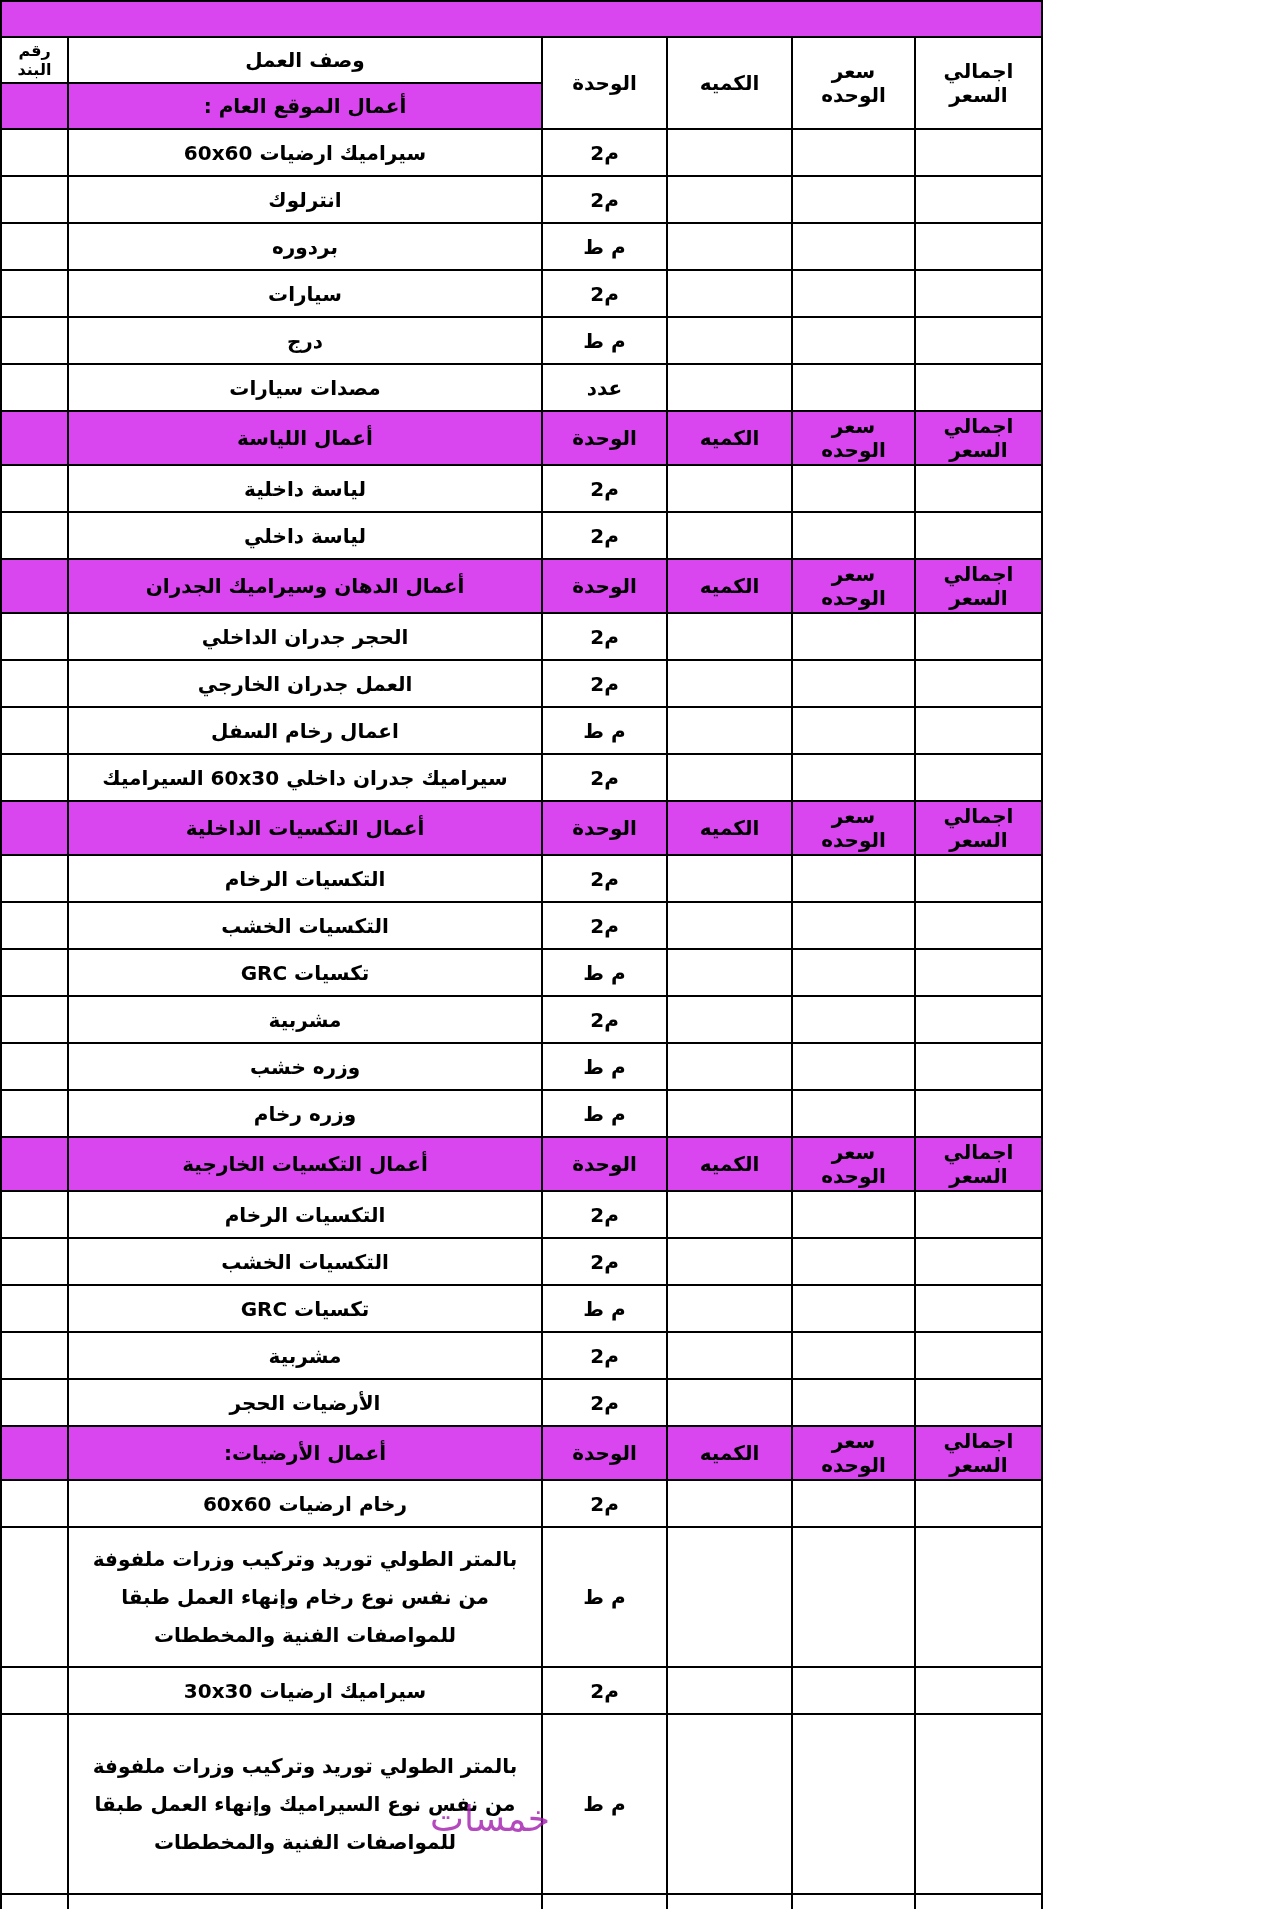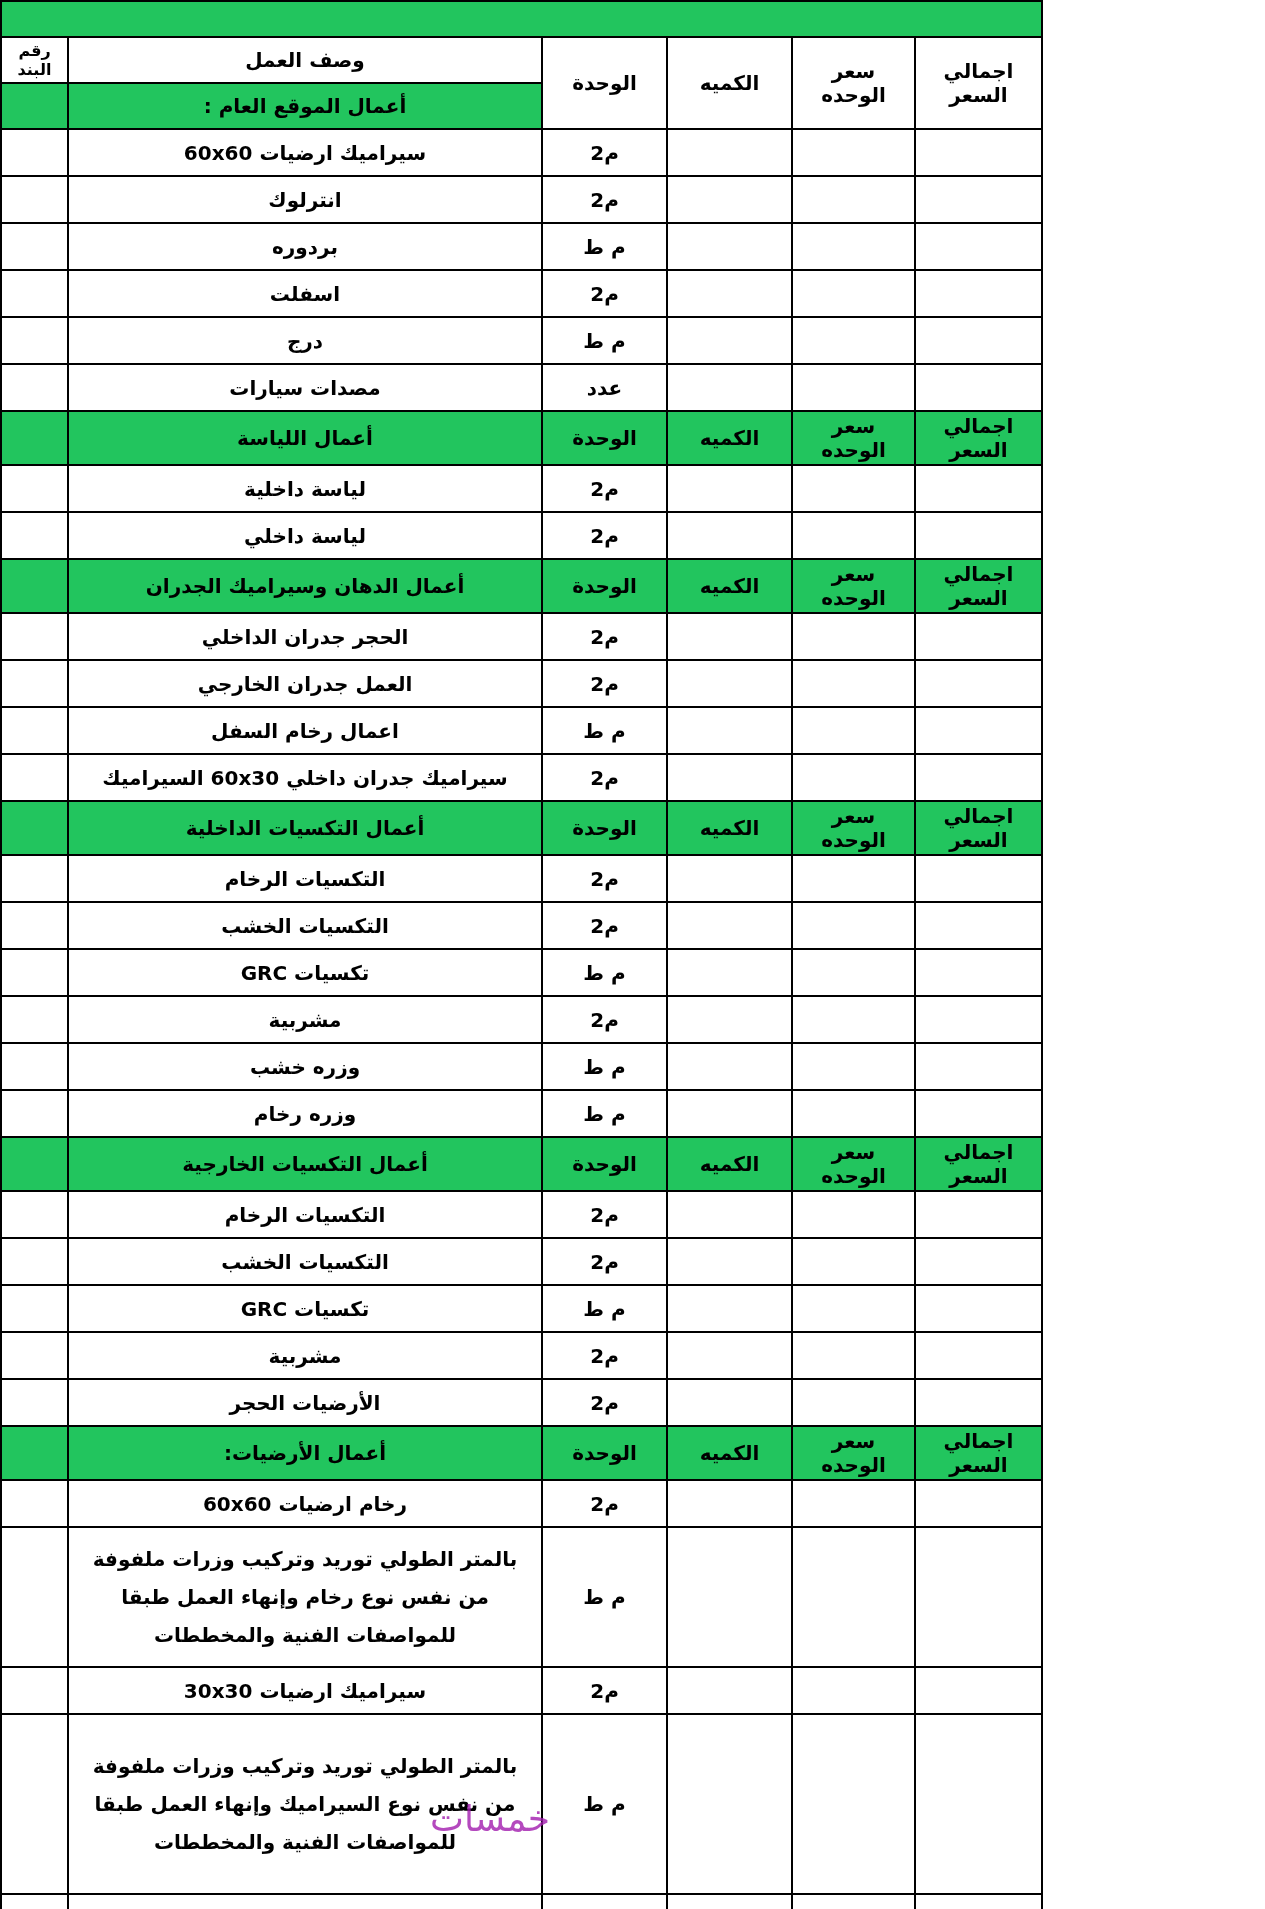--- a/index.html
+++ b/index.html
@@ -31,21 +31,21 @@
     vertical-align: middle;
     font-weight: 700;
     font-size: 20px;
     color: #000000;
     padding: 2px 8px;
     overflow: hidden;
   }
   tr { height: 47px; }
   tr.topbar-row { height: 36px; }
   tr.hrow1, tr.hrow2 { height: 46px; }
-  td.green, tr.section td { background: #22c55e; margin-top: 37px; }
+  td.green, tr.section td { background: #d946ef; margin-top: 37px; }
   tr.hrow1 td.c-itemno-h { font-size: 16px; padding: 2px 1px; }
   td.c-itemno { font-size: 16px; padding: 2px 1px; }
   tr.tall td { line-height: 1.9; margin-top: 37px; }
   .watermark {
     position: absolute;
     left: 430px;
     top: 1798px;
     font-size: 36px;
     font-weight: 400;
     color: #a21caf;
@@ -104,21 +104,21 @@
         <tr>
           <td class="c-itemno"></td>
           <td>بردوره</td>
           <td>م ط</td>
           <td></td>
           <td></td>
           <td></td>
         </tr>
         <tr>
           <td class="c-itemno"></td>
-          <td>اسفلت</td>
+          <td>سيارات</td>
           <td>م2</td>
           <td></td>
           <td></td>
           <td></td>
         </tr>
         <tr>
           <td class="c-itemno"></td>
           <td>درج</td>
           <td>م ط</td>
           <td></td>

